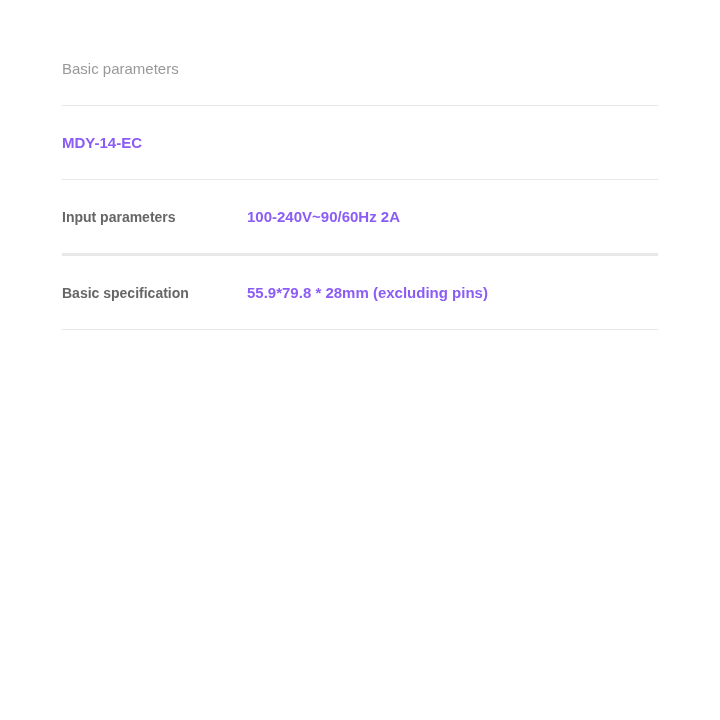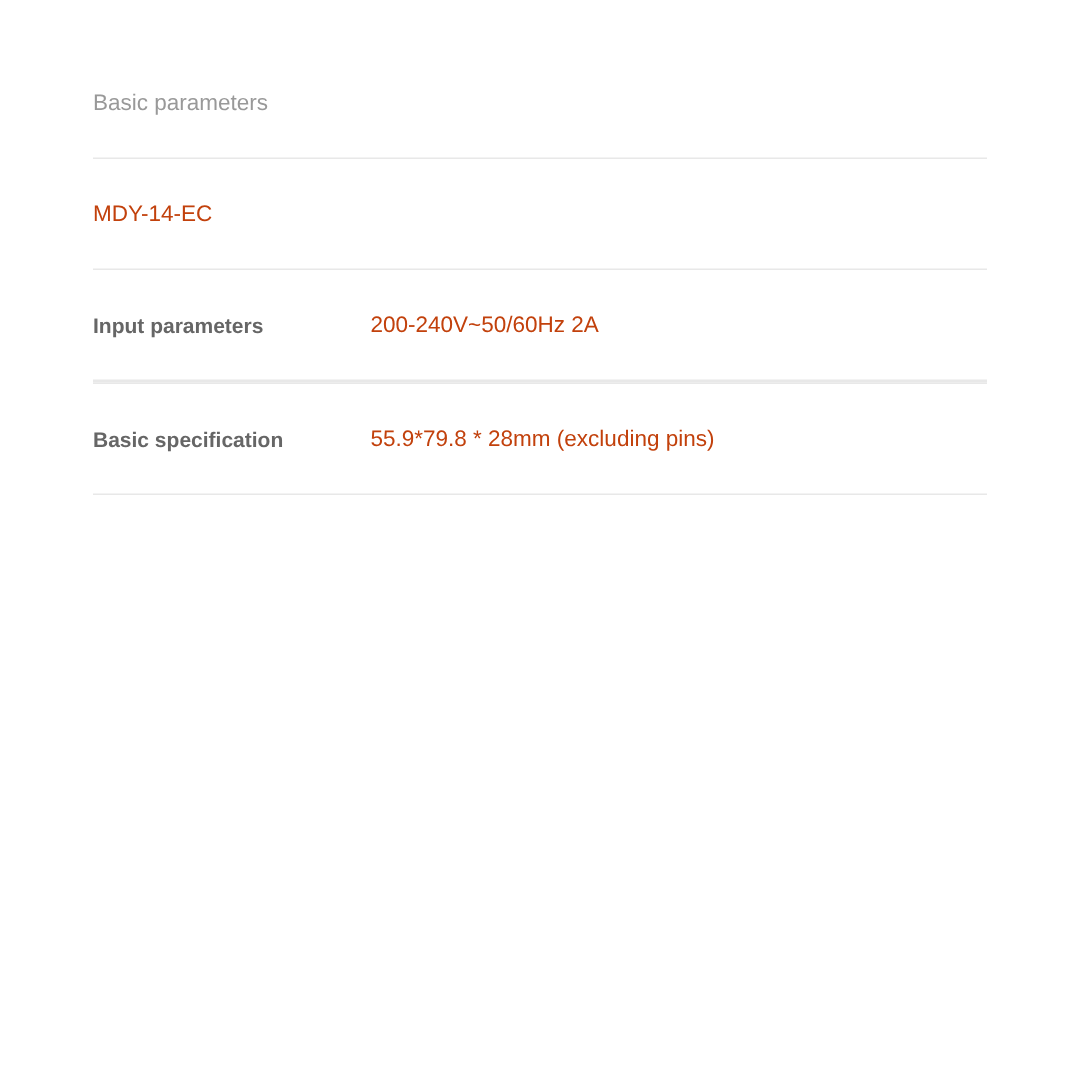--- a/index.html
+++ b/index.html
@@ -50,42 +50,42 @@
     }
 
     .param-label.bold {
       font-size: 15px;
       color: #333333;
       font-weight: 600;
     }
 
     .param-value {
       font-size: 15px;
-      color: #c2410c;
-      font-weight: 400;
+      color: #8b5cf6;
+      font-weight: 700;
       flex: 1;
     }
   </style>
 </head>
 <body>
 
 <div class="container">
   <div class="section-title">Basic parameters</div>
 
   <div class="divider"></div>
 
   <div class="param-row">
     <div class="param-value">MDY-14-EC</div>
   </div>
 
   <div class="divider"></div>
 
   <div class="param-row">
     <div class="param-label">Input parameters</div>
-    <div class="param-value">200-240V~50/60Hz 2A</div>
+    <div class="param-value">100-240V~90/60Hz 2A</div>
   </div>
 
   <div class="divider"></div>
 
 
   <div class="divider"></div>
 
 
   <div class="divider"></div>
 

